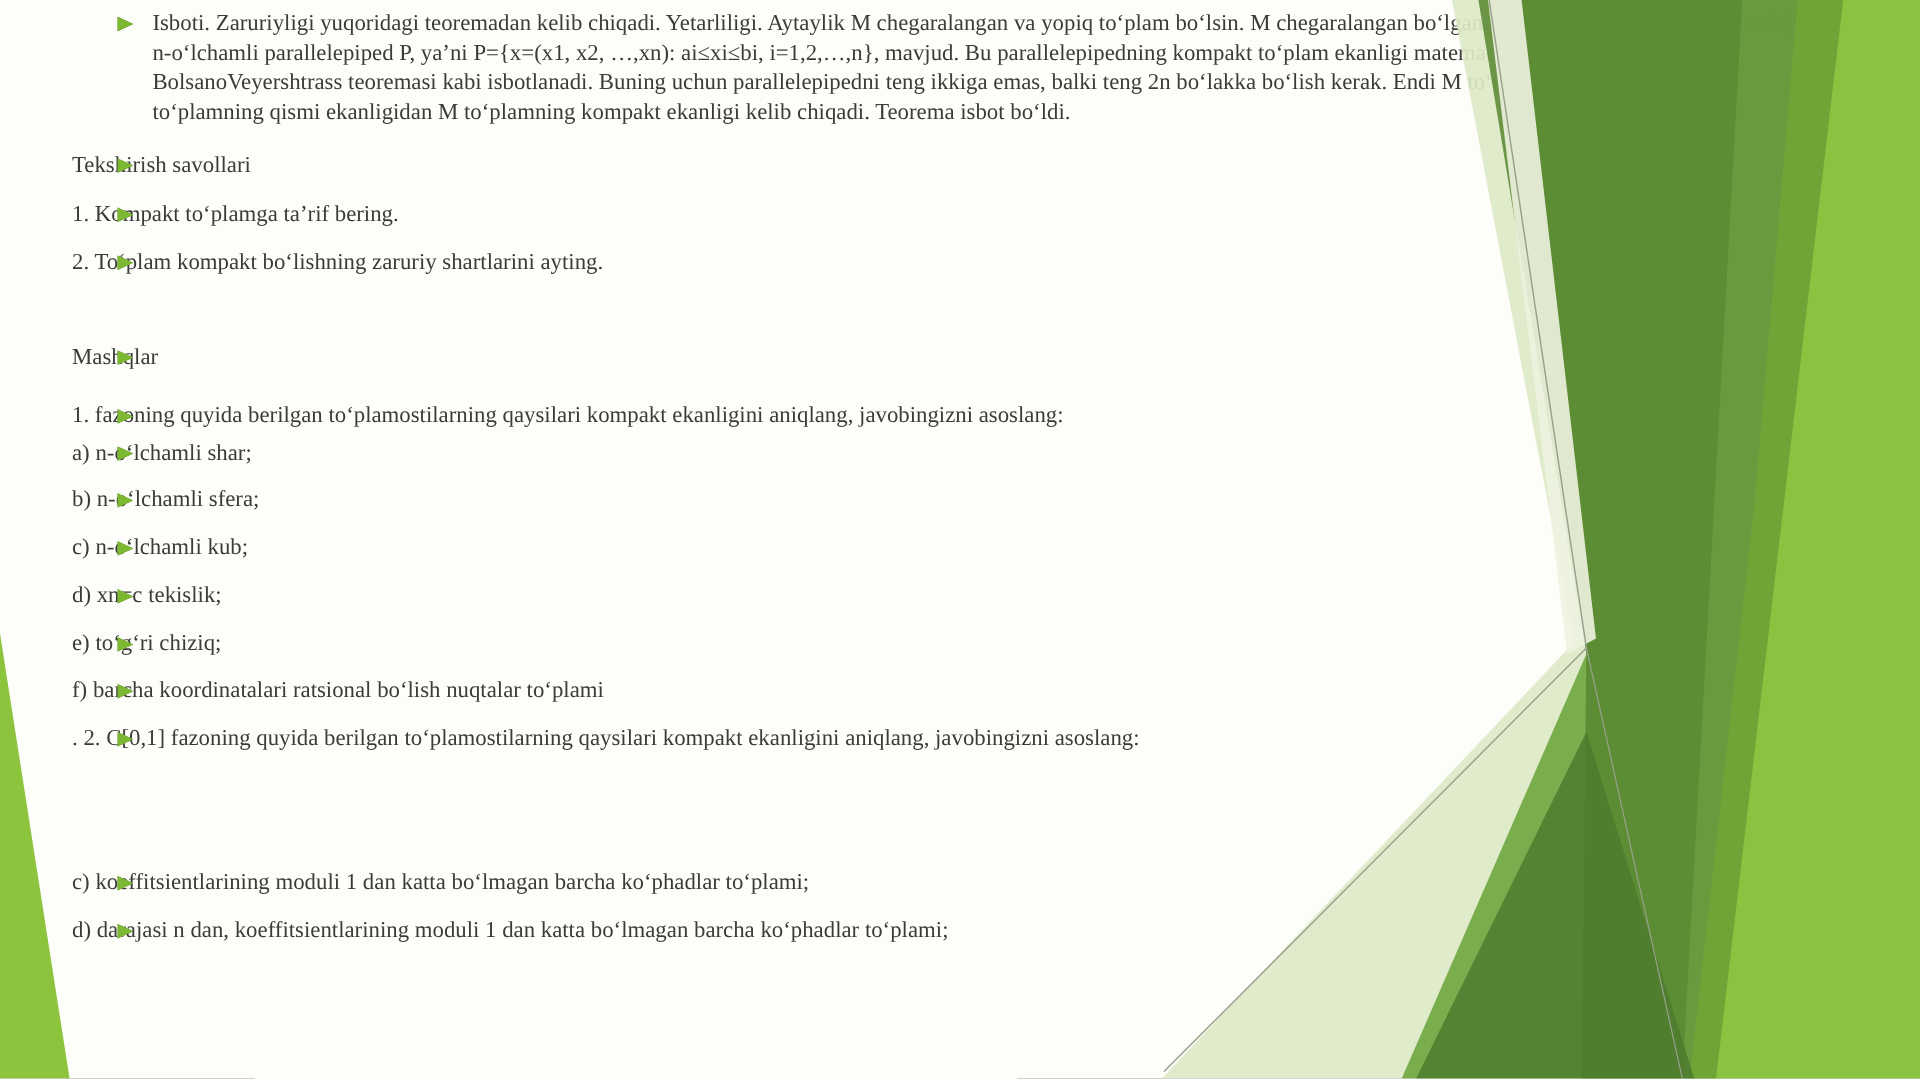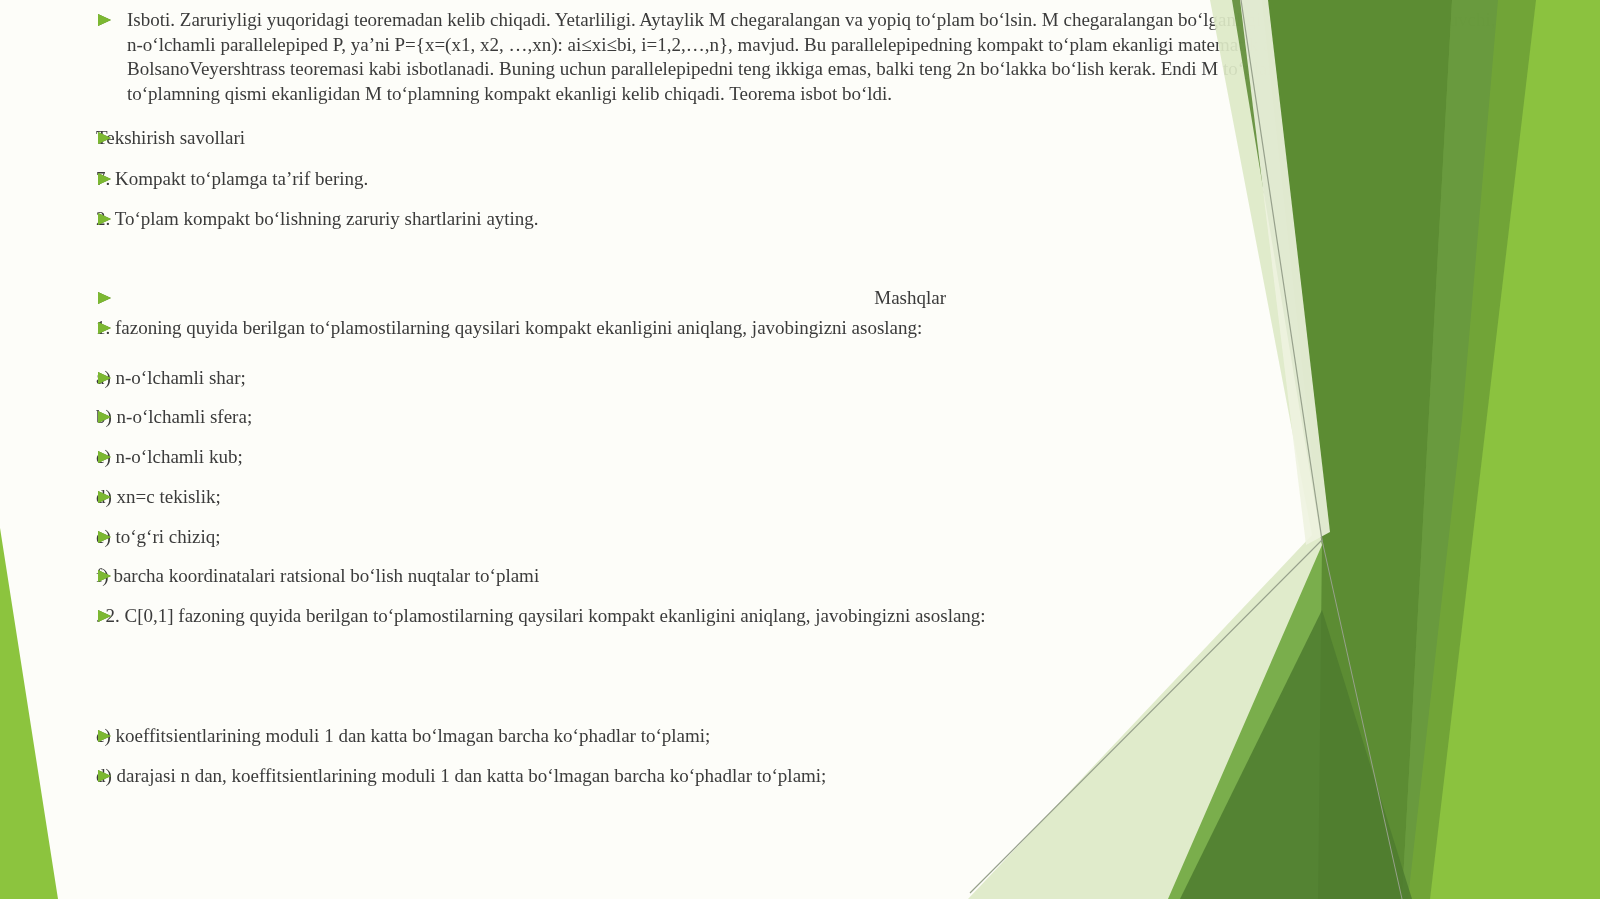--- a/index.html
+++ b/index.html
@@ -6,23 +6,23 @@
   .slide{
     position:relative;
     width:1600px;height:899px;
     background:#fdfdf9;
     overflow:hidden;
     font-family:"Liberation Serif","DejaVu Serif",serif;
     color:#3b3b3b;
   }
   
   .item{position:absolute;left:0;width:1600px;font-size:19px;line-height:24.5px;}
-  .item .txt{display:block;margin-left:96px;margin-right:110px;}
+  .item .txt{display:block;margin-left:60px;margin-right:110px;}
   .para .txt{margin-left:127px;margin-right:105px;width:1372px;}
-  .center .txt{width:850px;text-align:right;margin-right:0;}
+  .center .txt{width:850px;text-align:left;margin-right:0;}
   .bullet{
     position:absolute;left:98px;top:6px;
     width:0;height:0;
     border-left:13px solid #7cb832;
     border-top:6.5px solid transparent;
     border-bottom:6.5px solid transparent;
     filter:drop-shadow(0 0 .3px #4e7b1f);
   }
   
   .deco{position:absolute;top:0;left:0;width:1600px;height:899px;z-index:5;pointer-events:none;}
@@ -37,35 +37,35 @@
     <span class="txt">Isboti. Zaruriyligi yuqoridagi teoremadan kelib chiqadi. Yetarliligi. Aytaylik M chegaralangan va yopiq to‘plam bo‘lsin. M chegaralangan bo‘lganligi sababli uni o‘z ichiga oluvchi, n-o‘lchamli parallelepiped P, ya’ni P={x=(x1, x2, …,xn): ai≤xi≤bi, i=1,2,…,n}, mavjud. Bu parallelepipedning kompakt to‘plam ekanligi matematik analizdagi BolsanoVeyershtrass teoremasi kabi isbotlanadi. Buning uchun parallelepipedni teng ikkiga emas, balki teng 2n bo‘lakka bo‘lish kerak. Endi M to‘plam yopiq va P kompakt to‘plamning qismi ekanligidan M to‘plamning kompakt ekanligi kelib chiqadi. Teorema isbot bo‘ldi.</span>
   </div>
 
   <div class="item" style="top:126px">
     <span class="bullet"></span>
     <span class="txt">Tekshirish savollari</span>
   </div>
 
   <div class="item" style="top:167px">
     <span class="bullet"></span>
-    <span class="txt">7. Kompakt to‘plamga ta’rif bering.</span>
+    <span class="txt">1. Kompakt to‘plamga ta’rif bering.</span>
   </div>
 
   <div class="item" style="top:207px">
     <span class="bullet"></span>
     <span class="txt">2. To‘plam kompakt bo‘lishning zaruriy shartlarini ayting.</span>
   </div>
 
 
   <div class="item center" style="top:286px">
     <span class="bullet"></span>
     <span class="txt">Mashqlar</span>
   </div>
 
-  <div class="item" style="top:316px">
+  <div class="item" style="top:335px">
     <span class="bullet"></span>
     <span class="txt">1. fazoning quyida berilgan to‘plamostilarning qaysilari kompakt ekanligini aniqlang, javobingizni asoslang:</span>
   </div>
 
   <div class="item" style="top:366px">
     <span class="bullet"></span>
     <span class="txt">a) n-o‘lchamli shar;</span>
   </div>
 
   <div class="item" style="top:405px">

